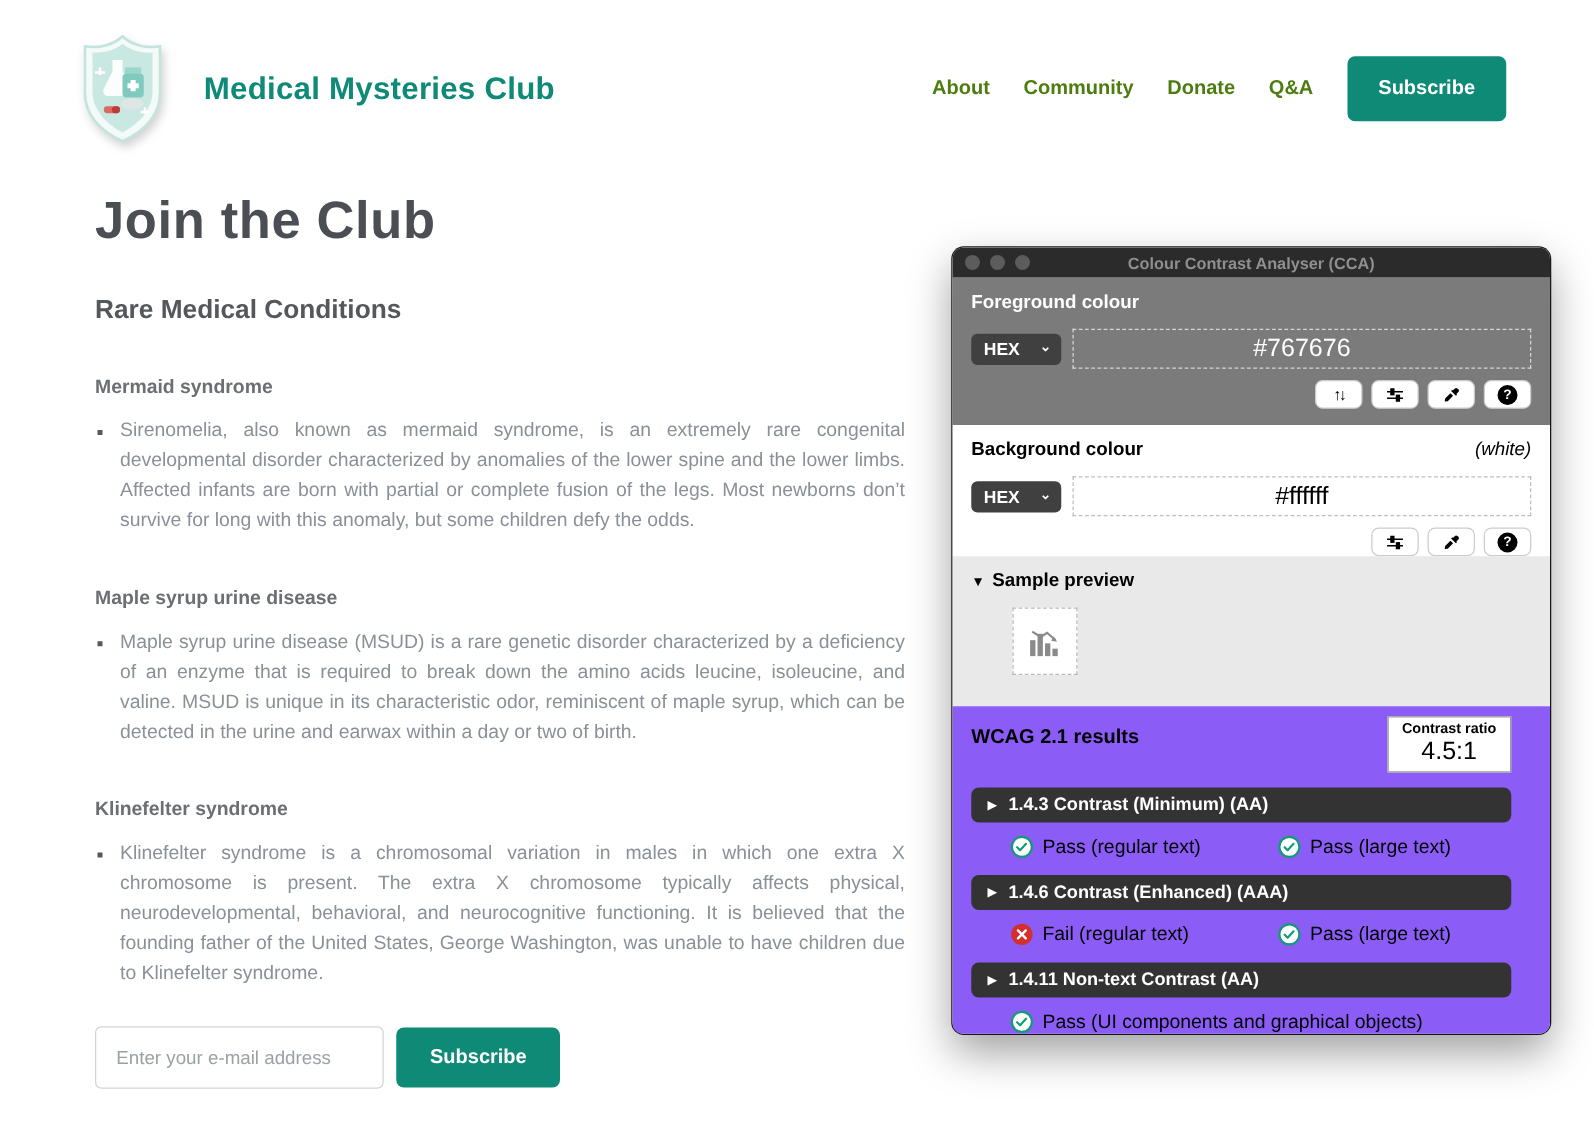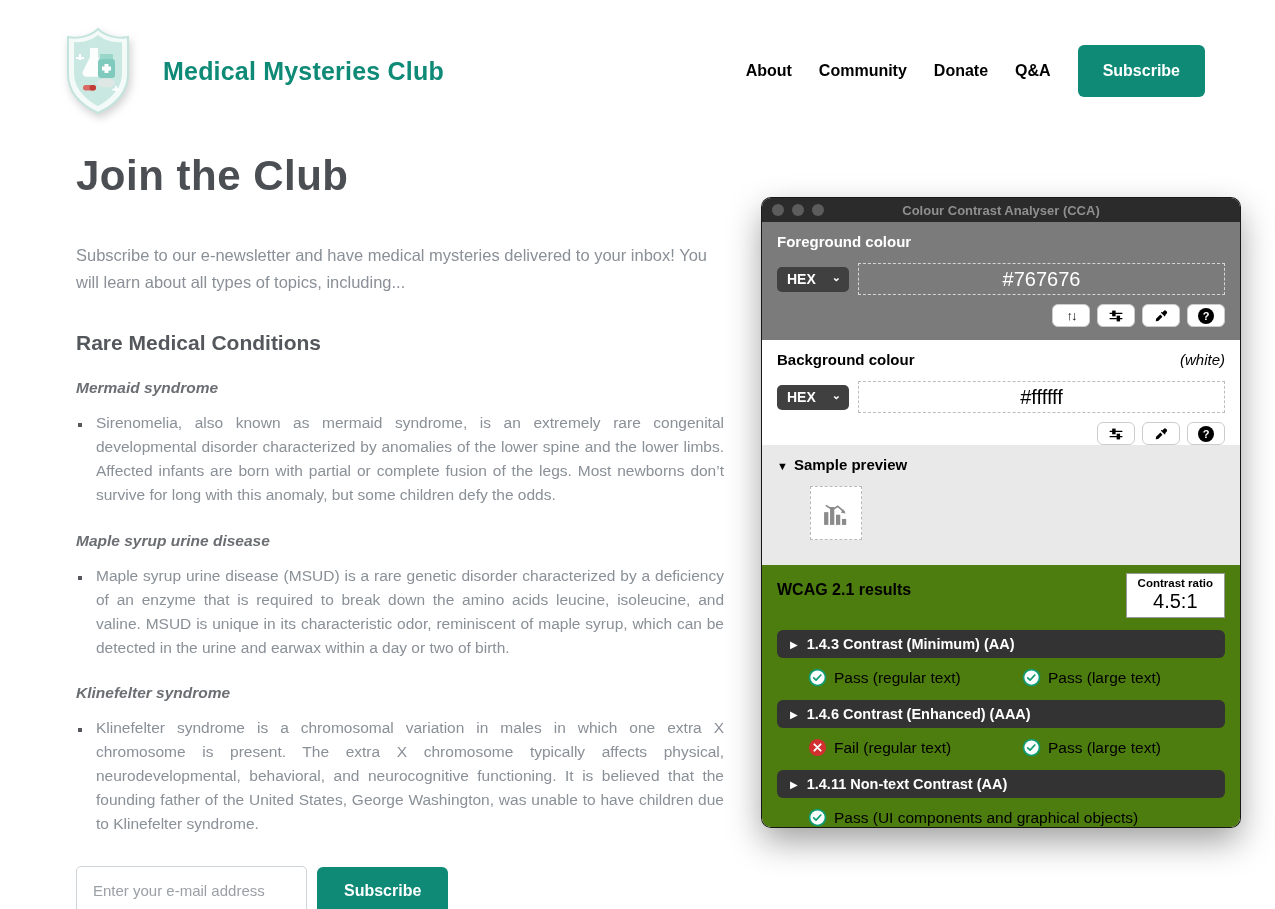--- a/index.html
+++ b/index.html
@@ -3,29 +3,29 @@
 <meta charset="utf-8">
 <style>
   * { margin:0; padding:0; box-sizing:border-box; }
   html,body { width:1275px; height:909px; background:#ffffff; font-family:"Liberation Sans",sans-serif; overflow:hidden; position:relative; }
 
   
   .site-header { display:flex; align-items:center; padding:26px 70px 0 63px; }
   .logo { width:70px; height:90px; filter:drop-shadow(2px 4px 4px rgba(0,0,0,.18)); }
   .brand-title { margin-left:30px; font-size:25px; font-weight:bold; color:#0e8a77; letter-spacing:.2px; }
   .nav { margin-left:auto; display:flex; align-items:center; gap:27px; }
-  .nav-link { color:#000000; font-size:16px; font-weight:bold; cursor:pointer; }
+  .nav-link { color:#4d7c0f; font-size:16px; font-weight:bold; cursor:pointer; }
   .btn-teal { background:#0e8a77; color:#ffffff; font-size:16px; font-weight:bold; border:none; border-radius:6px; padding:17px 25px; cursor:pointer; }
 
   
   .main { position:absolute; left:76px; top:152px; width:648px; }
   .page-title { font-size:42px; font-weight:bold; color:#4b4e53; letter-spacing:.5px; }
   .intro { margin-top:42px; font-size:16.5px; line-height:1.62; color:#8a9097; }
   .section-title { margin-top:36px; font-size:21px; font-weight:bold; color:#54575c; }
-  .condition-name { margin-top:24px; font-size:15.5px; font-weight:bold; color:#6b6f73;font-style:italic; }
+  .condition-name { margin-top:41px; font-size:15.5px; font-weight:bold; color:#6b6f73; }
   .condition-list { margin-top:14px; padding-left:16px; list-style:square; }
   .condition-list li { font-size:15.5px; line-height:1.55; color:#8a9097; text-align:justify; padding-left:4px; }
   .condition-list li::marker { color:#55585d; font-size:12px; }
 
   .subscribe-form { margin-top:30px; display:flex; align-items:center; gap:10px; }
   .email-input { width:231px; height:50px; border:1px solid #cfd4d9; border-radius:5px; padding:0 16px; font-size:15px; color:#4b4e53; font-family:"Liberation Sans",sans-serif; }
   .email-input::placeholder { color:#9aa0a6; }
   .form-btn { padding:15px 27px; }
 
   
@@ -57,21 +57,21 @@
   .qmark { width:16px; height:16px; border-radius:50%; background:#000; color:#fff; font-size:11px; font-weight:bold; display:flex; align-items:center; justify-content:center; }
 
   .sec-sample { background:#e9e9e9; height:120px; flex:0 0 auto; }
   .sample-head { font-size:15px; font-weight:bold; color:#000000; }
   .sample-head .tri-down { font-size:11px; margin-right:6px; }
   .sample-row { display:flex; margin:13px 0 0 33px; gap:17px; }
   .sample-box { width:315px; height:49px; background:#fff; border:1px dashed #b9b9b9; display:flex; align-items:center; justify-content:center; }
   .sample-text { font-size:21px; color:#767676; }
   .chart-box { width:52px; height:54px; background:#fff; border:1px dashed #b9b9b9; display:flex; align-items:center; justify-content:center; cursor:pointer; }
 
-  .sec-results { background:#4d7c0f; flex:1; padding:8px 15px 0 15px; }
+  .sec-results { background:#8b5cf6; flex:1; padding:8px 31px 0 15px; }
   .results-head { display:flex; justify-content:space-between; align-items:flex-start; }
   .results-title { font-size:16px; font-weight:bold; color:#000; margin-top:8px; }
   .ratio-box { border:1px solid #9a9a9a; background:#fff; text-align:center; padding:3px 11px 4px; }
   .ratio-label { font-size:11.5px; font-weight:bold; color:#000; }
   .ratio-value { font-size:20px; color:#000; margin-top:1px; }
 
   .check-bar { margin-top:12px; height:28px; background:#333333; border-radius:6px; color:#fff; display:flex; align-items:center; padding:0 13px; cursor:pointer; }
   .check-bar .tri { font-size:10px; margin-right:9px; }
   .check-bar .heading { font-size:14.5px; font-weight:bold; }
   .check-row { display:flex; align-items:center; padding:10px 0 1px 31px; }
@@ -102,21 +102,20 @@
     <span class="nav-link">About</span>
     <span class="nav-link">Community</span>
     <span class="nav-link">Donate</span>
     <span class="nav-link">Q&amp;A</span>
     <button class="btn-teal">Subscribe</button>
   </div>
 </div>
 
 <div class="main">
   <div class="page-title">Join the Club</div>
-  <p class="intro">Subscribe to our e-newsletter and have medical mysteries delivered to your inbox! You will learn about all types of topics, including...</p>
   <div class="section-title">Rare Medical Conditions</div>
 
   <div class="condition-name">Mermaid syndrome</div>
   <ul class="condition-list">
     <li>Sirenomelia, also known as mermaid syndrome, is an extremely rare congenital developmental disorder characterized by anomalies of the lower spine and the lower limbs. Affected infants are born with partial or complete fusion of the legs. Most newborns don’t survive for long with this anomaly, but some children defy the odds.</li>
   </ul>
 
   <div class="condition-name">Maple syrup urine disease</div>
   <ul class="condition-list">
     <li>Maple syrup urine disease (MSUD) is a rare genetic disorder characterized by a deficiency of an enzyme that is required to break down the amino acids leucine, isoleucine, and valine. MSUD is unique in its characteristic odor, reminiscent of maple syrup, which can be detected in the urine and earwax within a day or two of birth.</li>

